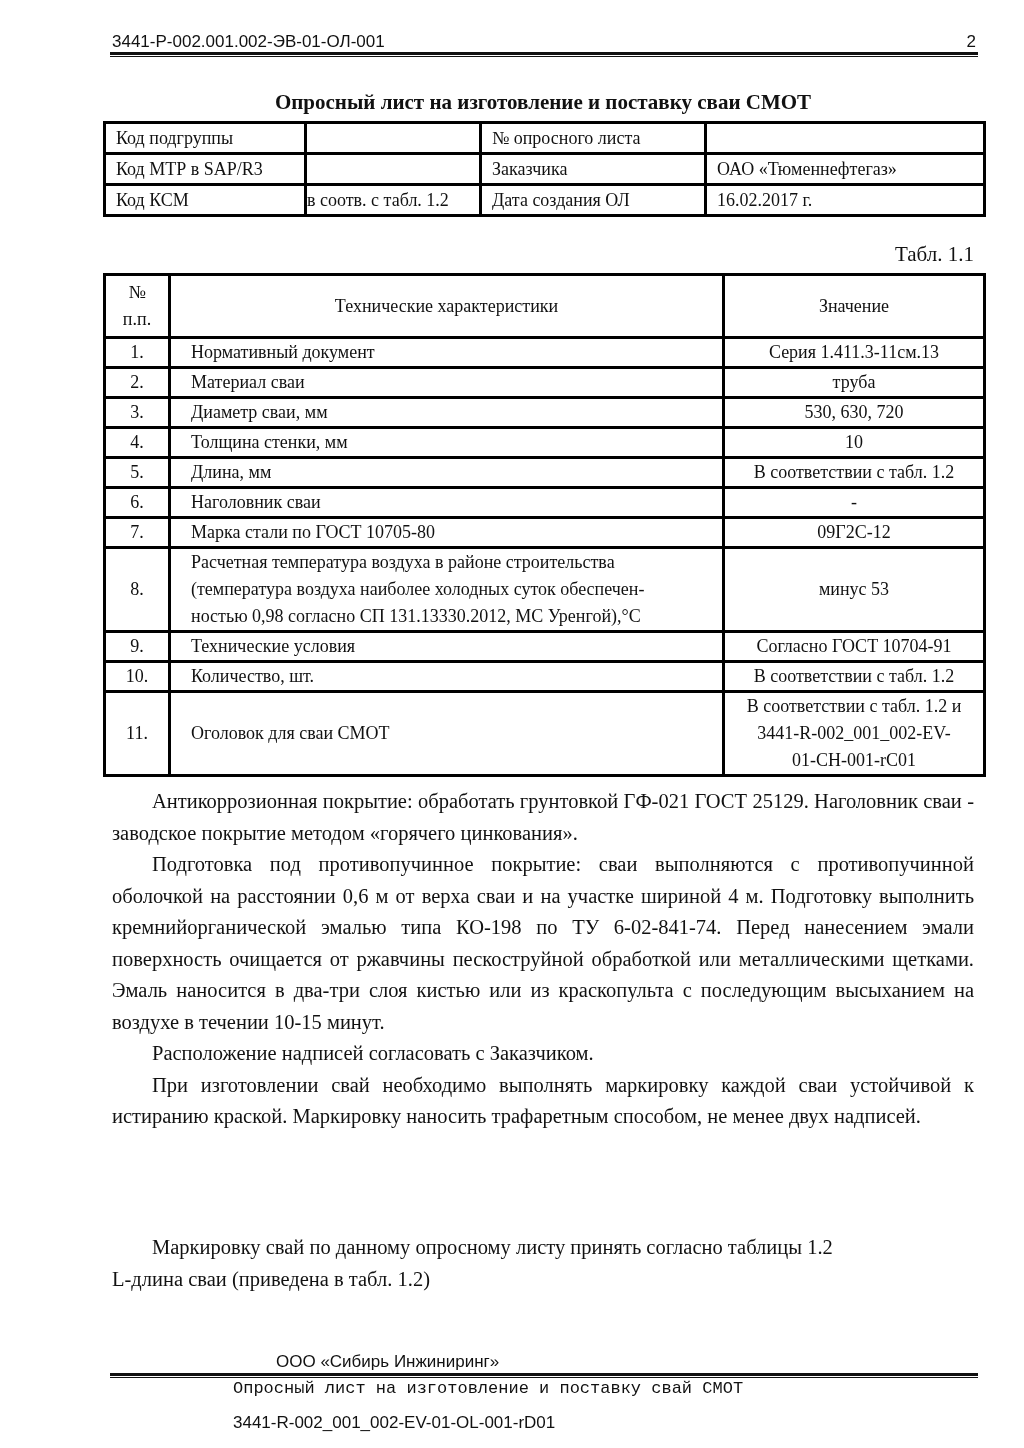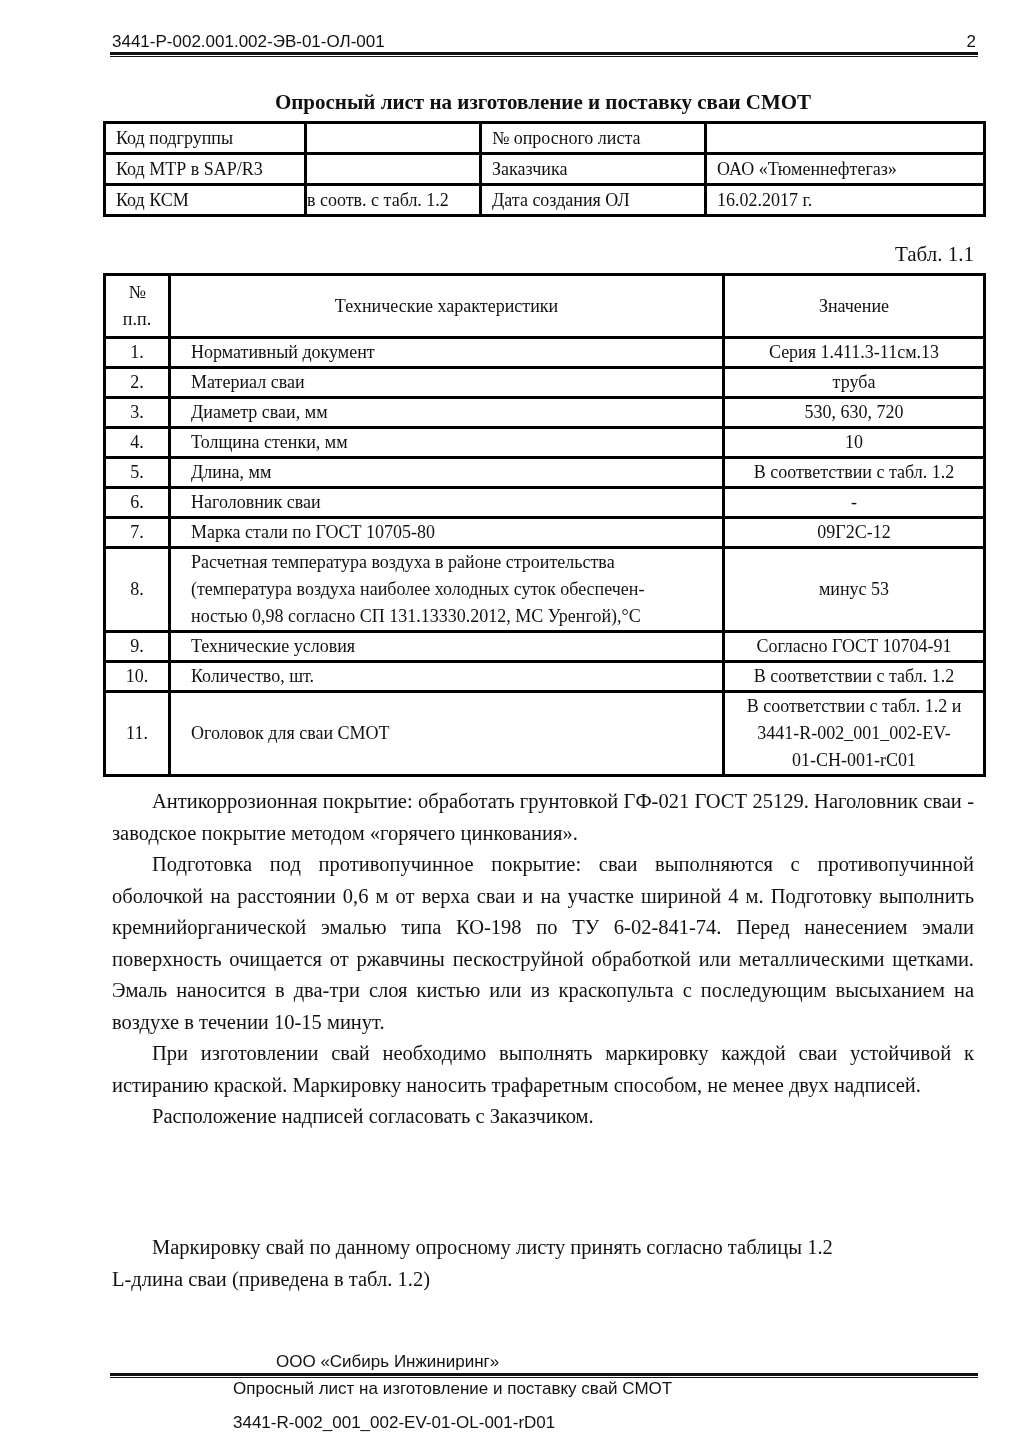--- a/index.html
+++ b/index.html
@@ -18,21 +18,21 @@
   #spec { left:103px; top:273px; width:883px; }
   #spec td { height:27px; }
   #spec .num { width:62px; text-align:center; }
   #spec .name { padding-left:20px; }
   #spec .val { width:258px; text-align:center; }
   #spec .hdr-row td { height:60px; text-align:center; line-height:27px; }
   #spec .multi { line-height:27px; }
   .body-text { position:absolute; left:112px; width:862px; font-size:20.5px; line-height:31.5px; text-align:justify; }
   .body-text p { margin:0; text-indent:40px; }
   .footer-org { position:absolute; left:276px; top:1352px; font-family:"Liberation Sans", sans-serif; font-size:17px; }
-  .footer-title { position:absolute; left:233px; top:1379px; font-family:Liberation Sans, sans-serif; font-size:17px; }
+  .footer-title { position:absolute; left:233px; top:1379px; font-family:Liberation Mono, monospace; font-size:17px; }
   .footer-code { position:absolute; left:233px; top:1413px; font-family:"Liberation Sans", sans-serif; font-size:17px; }
 </style>
 </head>
 <body>
 
 <div class="hdr">
   <span class="code">3441-Р-002.001.002-ЭВ-01-ОЛ-001</span>
   <span class="page">2</span>
 </div>
 <div class="rule-double" style="top:52px"></div>
@@ -136,22 +136,22 @@
       <div>3441-R-002_001_002-EV-</div>
       <div>01-CH-001-rC01</div>
     </td>
   </tr>
 </tbody>
   </table>
 
 <div class="body-text" style="top:786px">
   <p>Антикоррозионная покрытие: обработать грунтовкой ГФ-021 ГОСТ 25129. Наголовник сваи - заводское покрытие методом «горячего цинкования».</p>
   <p>Подготовка под противопучинное покрытие: сваи выполняются с противопучинной оболочкой на расстоянии 0,6 м от верха сваи и на участке шириной 4 м. Подготовку выполнить кремнийорганической эмалью типа КО-198 по ТУ 6-02-841-74. Перед нанесением эмали поверхность очищается от ржавчины пескоструйной обработкой или металлическими щетками. Эмаль наносится в два-три слоя кистью или из краскопульта с последующим высыханием на воздухе в течении 10-15 минут.</p>
+  <p>Расположение надписей согласовать с Заказчиком.</p>
   <p>При изготовлении свай необходимо выполнять маркировку каждой сваи устойчивой к истиранию краской. Маркировку наносить трафаретным способом, не менее двух надписей.</p>
-  <p>Расположение надписей согласовать с Заказчиком.</p>
 </div>
 
 <div class="body-text" style="top:1232px">
   <p>Маркировку свай по данному опросному листу принять согласно таблицы 1.2</p>
   <p style="text-indent:0">L-длина сваи (приведена в табл. 1.2)</p>
 </div>
 
 <div class="footer-org">ООО «Сибирь Инжиниринг»</div>
 <div class="rule-double" style="top:1373px"></div>
 <div class="footer-title">Опросный лист на изготовление и поставку свай СМОТ</div>

